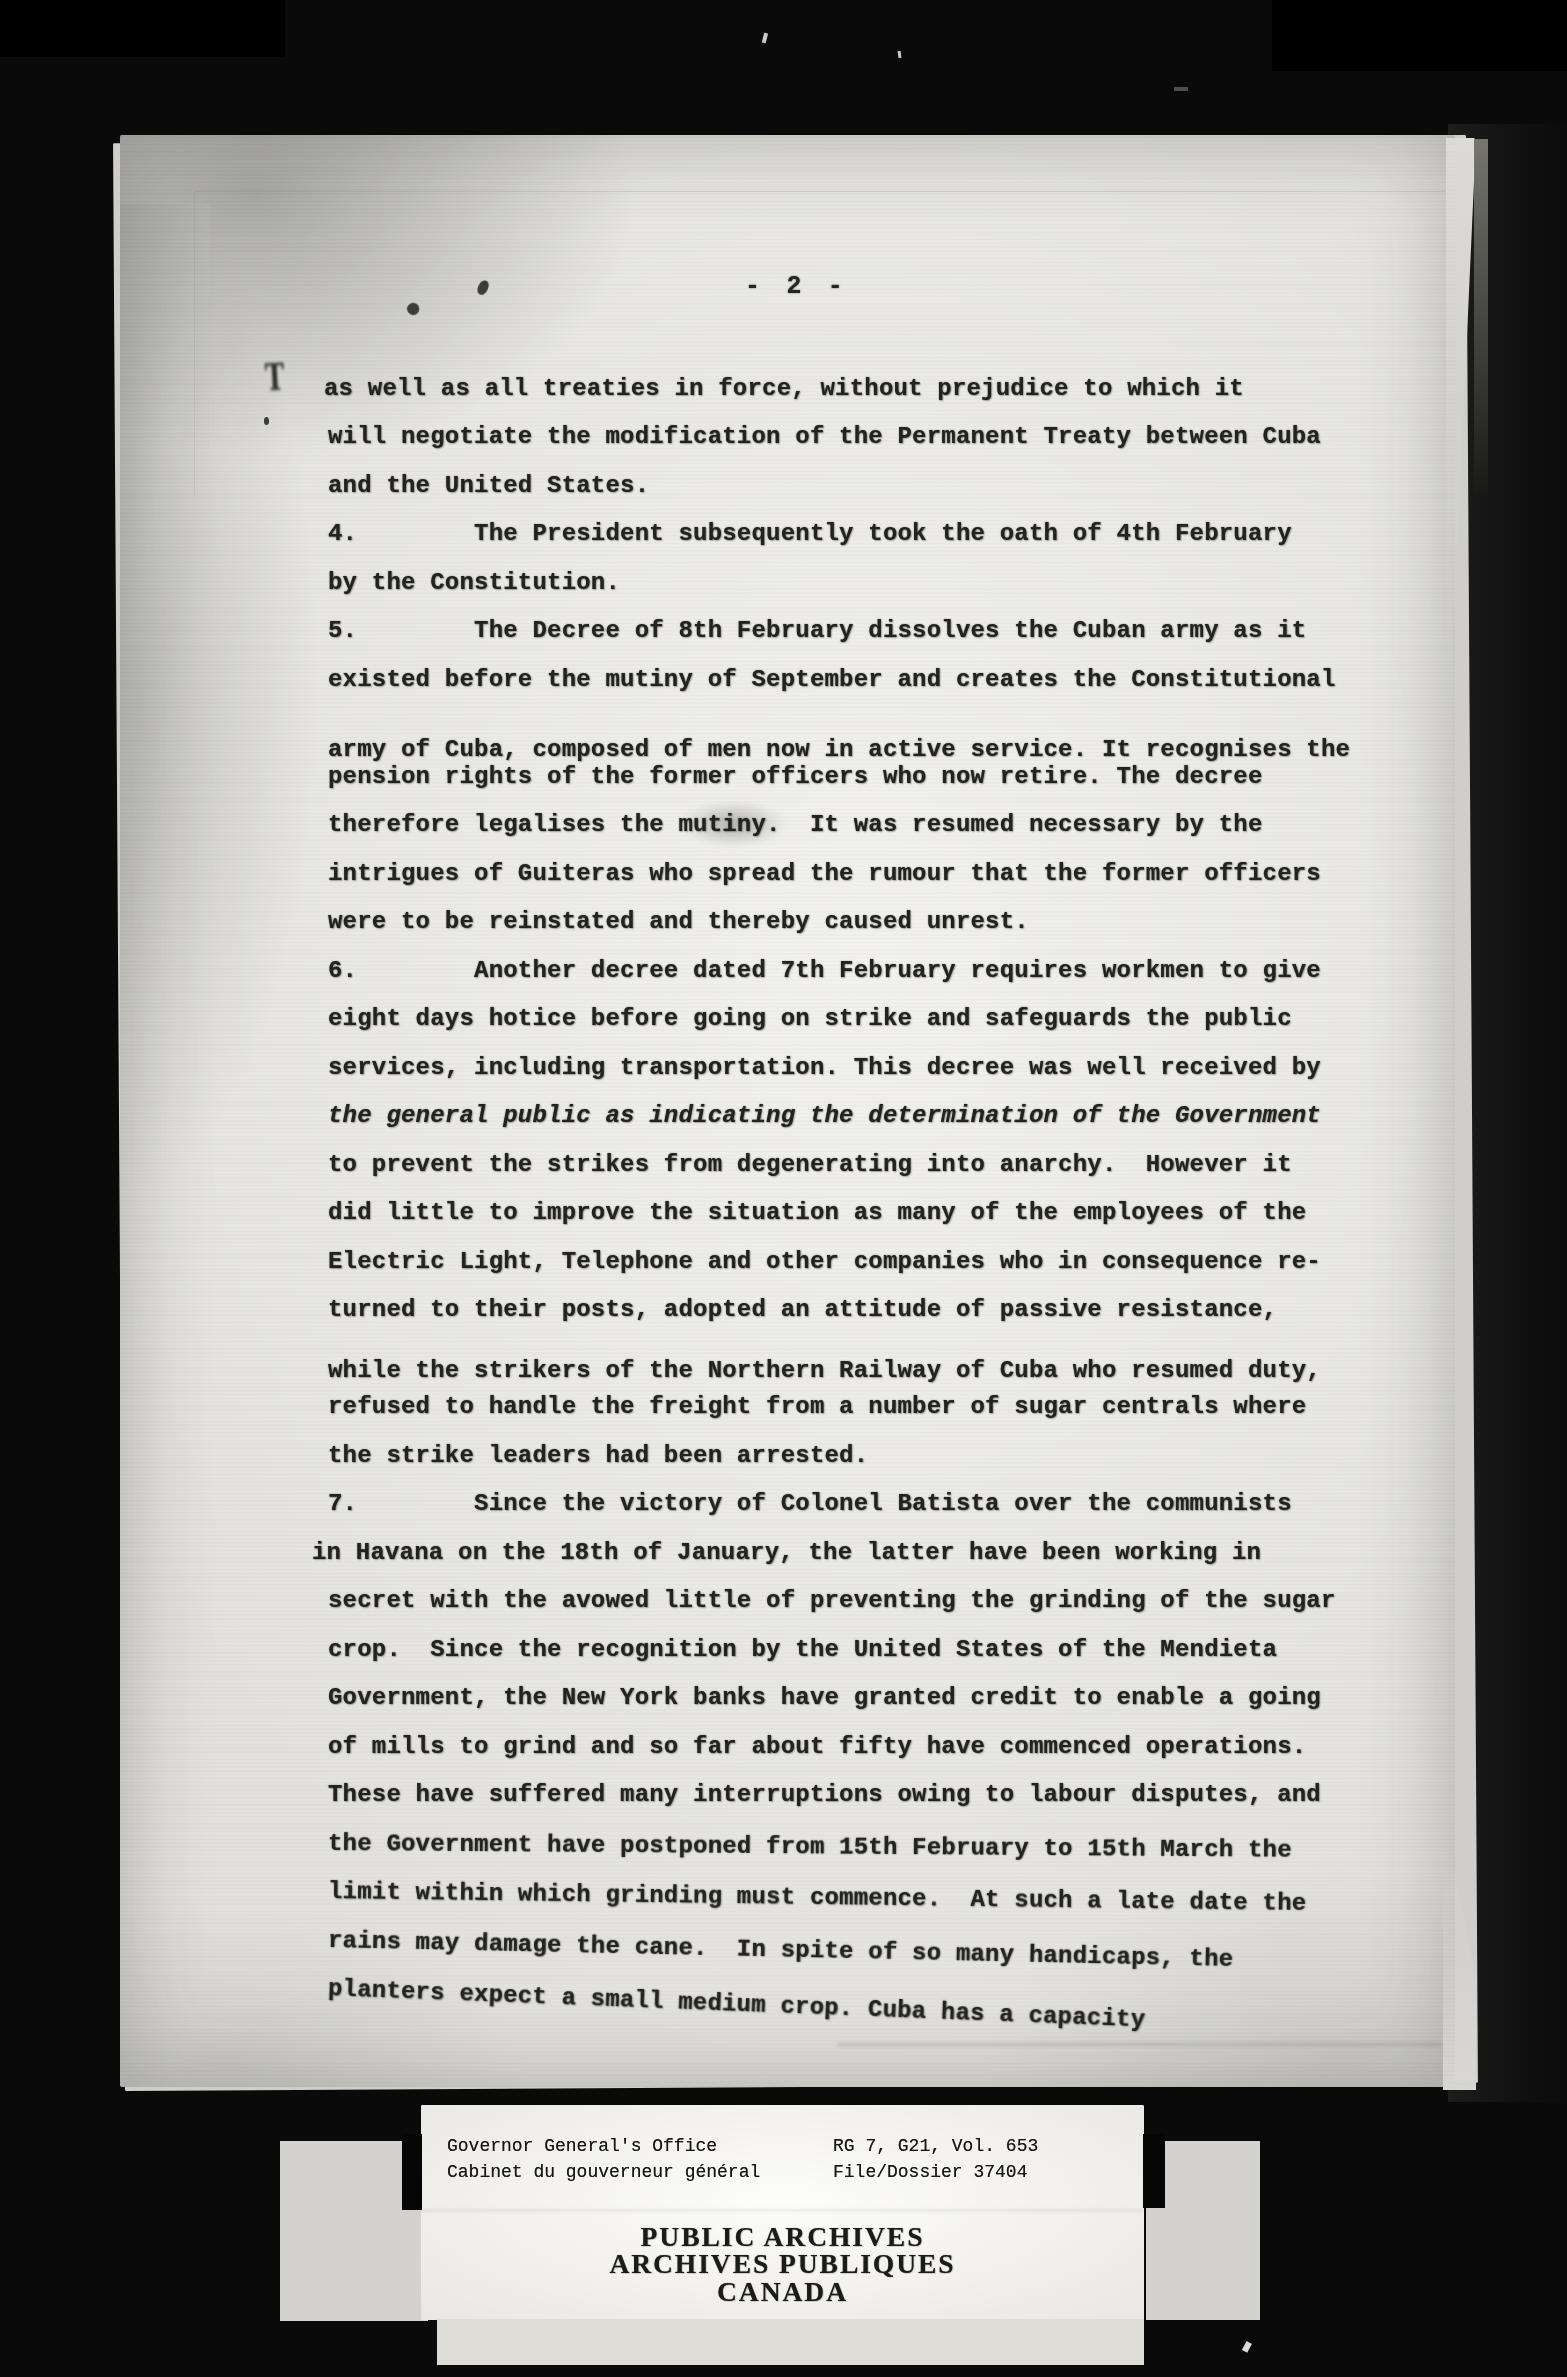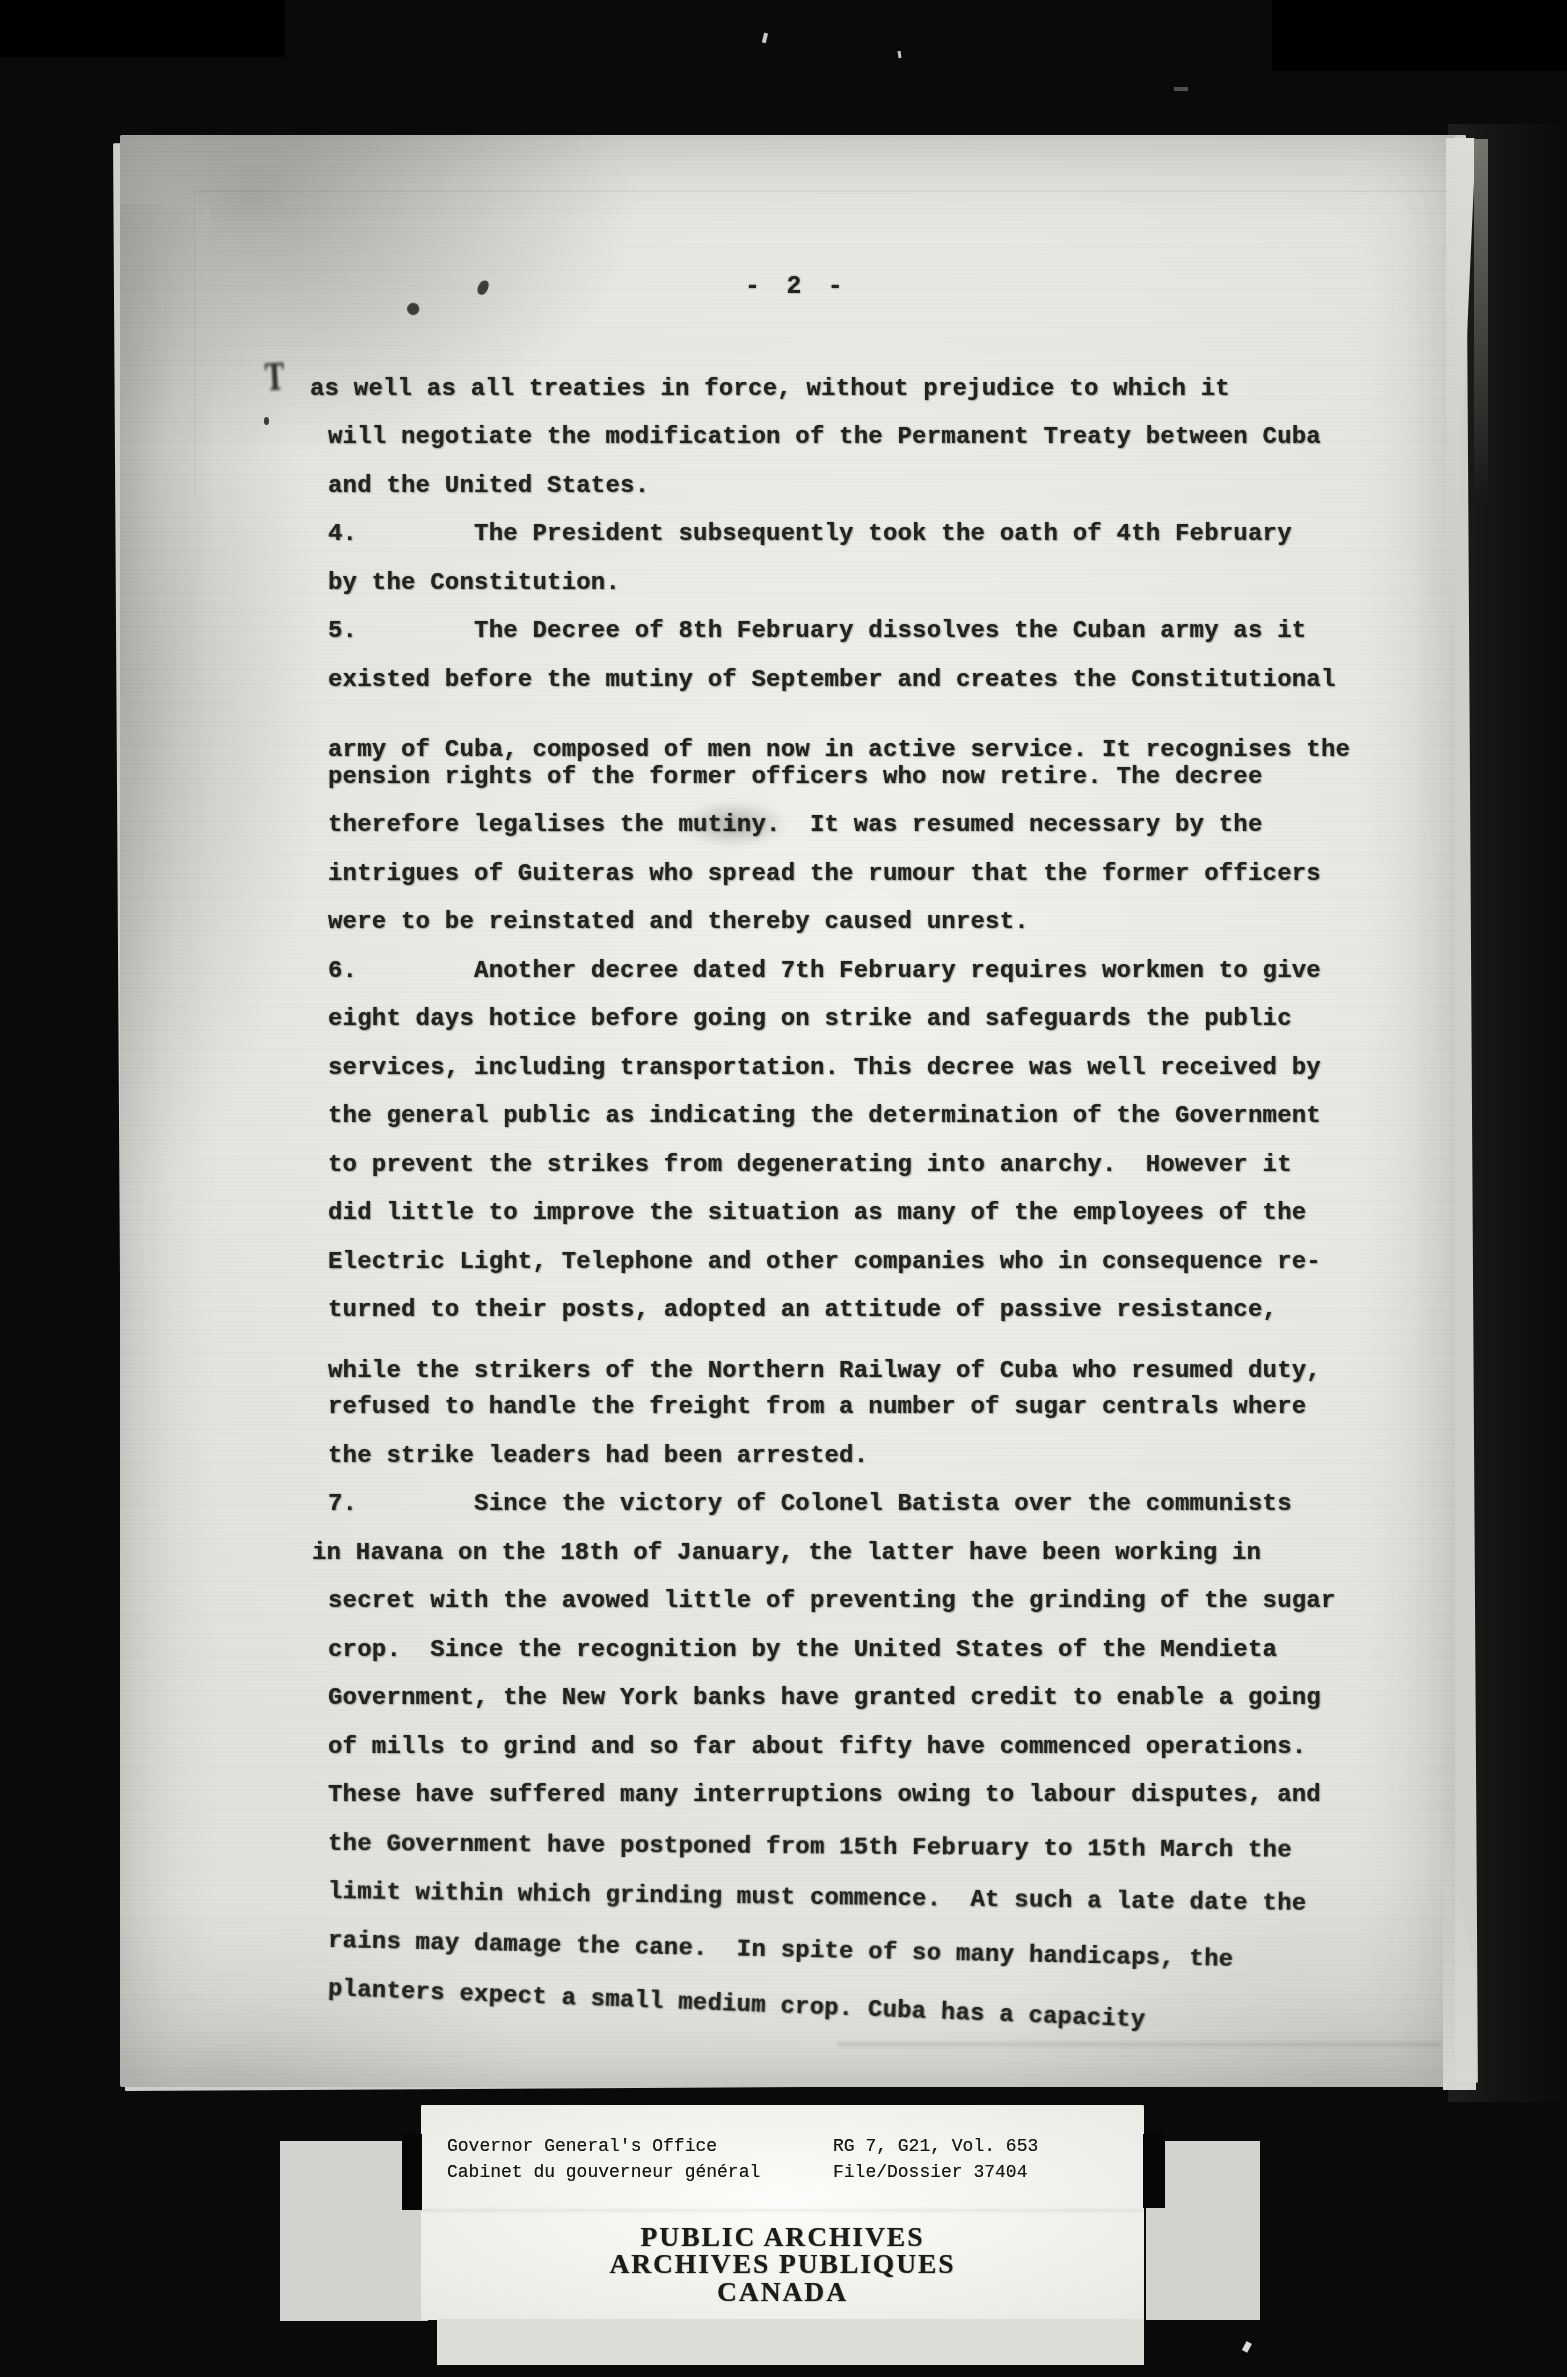--- a/index.html
+++ b/index.html
@@ -157,36 +157,36 @@
   <div class="speck d3"></div>
   <div class="wspeck w1"></div>
   <div class="wspeck w2"></div>
   <div class="wspeck w3"></div>
   <div class="wspeck w4"></div>
 
   <div class="pagenum">- 2 -</div>
   <div class="margin-mark">T</div>
   <div class="smudge"></div>
   <div id="typed-lines">
-      <div class="tline" style="left: 310px; top: 375px;">as well as all treaties in force, without prejudice to which it</div>
+      <div class="tline" style="left: 324px; top: 375px;">as well as all treaties in force, without prejudice to which it</div>
       <div class="tline" style="left: 328px; top: 423px;">will negotiate the modification of the Permanent Treaty between Cuba</div>
       <div class="tline" style="left: 328px; top: 472px;">and the United States.</div>
       <div class="tline" style="left: 328px; top: 520px;">4.        The President subsequently took the oath of 4th February</div>
       <div class="tline" style="left: 328px; top: 569px;">by the Constitution.</div>
       <div class="tline" style="left: 328px; top: 617px;">5.        The Decree of 8th February dissolves the Cuban army as it</div>
       <div class="tline" style="left: 328px; top: 666px;">existed before the mutiny of September and creates the Constitutional</div>
       <div class="tline" style="left: 328px; top: 736px;">army of Cuba, composed of men now in active service. It recognises the</div>
       <div class="tline" style="left: 328px; top: 763px;">pension rights of the former officers who now retire. The decree</div>
       <div class="tline" style="left: 328px; top: 811px;">therefore legalises the mutiny.  It was resumed necessary by the</div>
       <div class="tline" style="left: 328px; top: 860px;">intrigues of Guiteras who spread the rumour that the former officers</div>
       <div class="tline" style="left: 328px; top: 908px;">were to be reinstated and thereby caused unrest.</div>
       <div class="tline" style="left: 328px; top: 957px;">6.        Another decree dated 7th February requires workmen to give</div>
       <div class="tline" style="left: 328px; top: 1005px;">eight days hotice before going on strike and safeguards the public</div>
       <div class="tline" style="left: 328px; top: 1054px;">services, including transportation. This decree was well received by</div>
-      <div class="tline" style="left: 328px; top: 1102px;">the general public as indicating the determination of the Government</div>
+      <div class="tline" style="left: 328px; top: 1102px; font-style: italic;">the general public as indicating the determination of the Government</div>
       <div class="tline" style="left: 328px; top: 1151px;">to prevent the strikes from degenerating into anarchy.  However it</div>
       <div class="tline" style="left: 328px; top: 1199px;">did little to improve the situation as many of the employees of the</div>
       <div class="tline" style="left: 328px; top: 1248px;">Electric Light, Telephone and other companies who in consequence re-</div>
       <div class="tline" style="left: 328px; top: 1296px;">turned to their posts, adopted an attitude of passive resistance,</div>
       <div class="tline" style="left: 328px; top: 1345px; margin-top: 12px;">while the strikers of the Northern Railway of Cuba who resumed duty,</div>
       <div class="tline" style="left: 328px; top: 1393px;">refused to handle the freight from a number of sugar centrals where</div>
       <div class="tline" style="left: 328px; top: 1442px;">the strike leaders had been arrested.</div>
       <div class="tline" style="left: 328px; top: 1490px;">7.        Since the victory of Colonel Batista over the communists</div>
       <div class="tline" style="left: 312px; top: 1539px;">in Havana on the 18th of January, the latter have been working in</div>
       <div class="tline" style="left: 328px; top: 1587px;">secret with the avowed little of preventing the grinding of the sugar</div>

